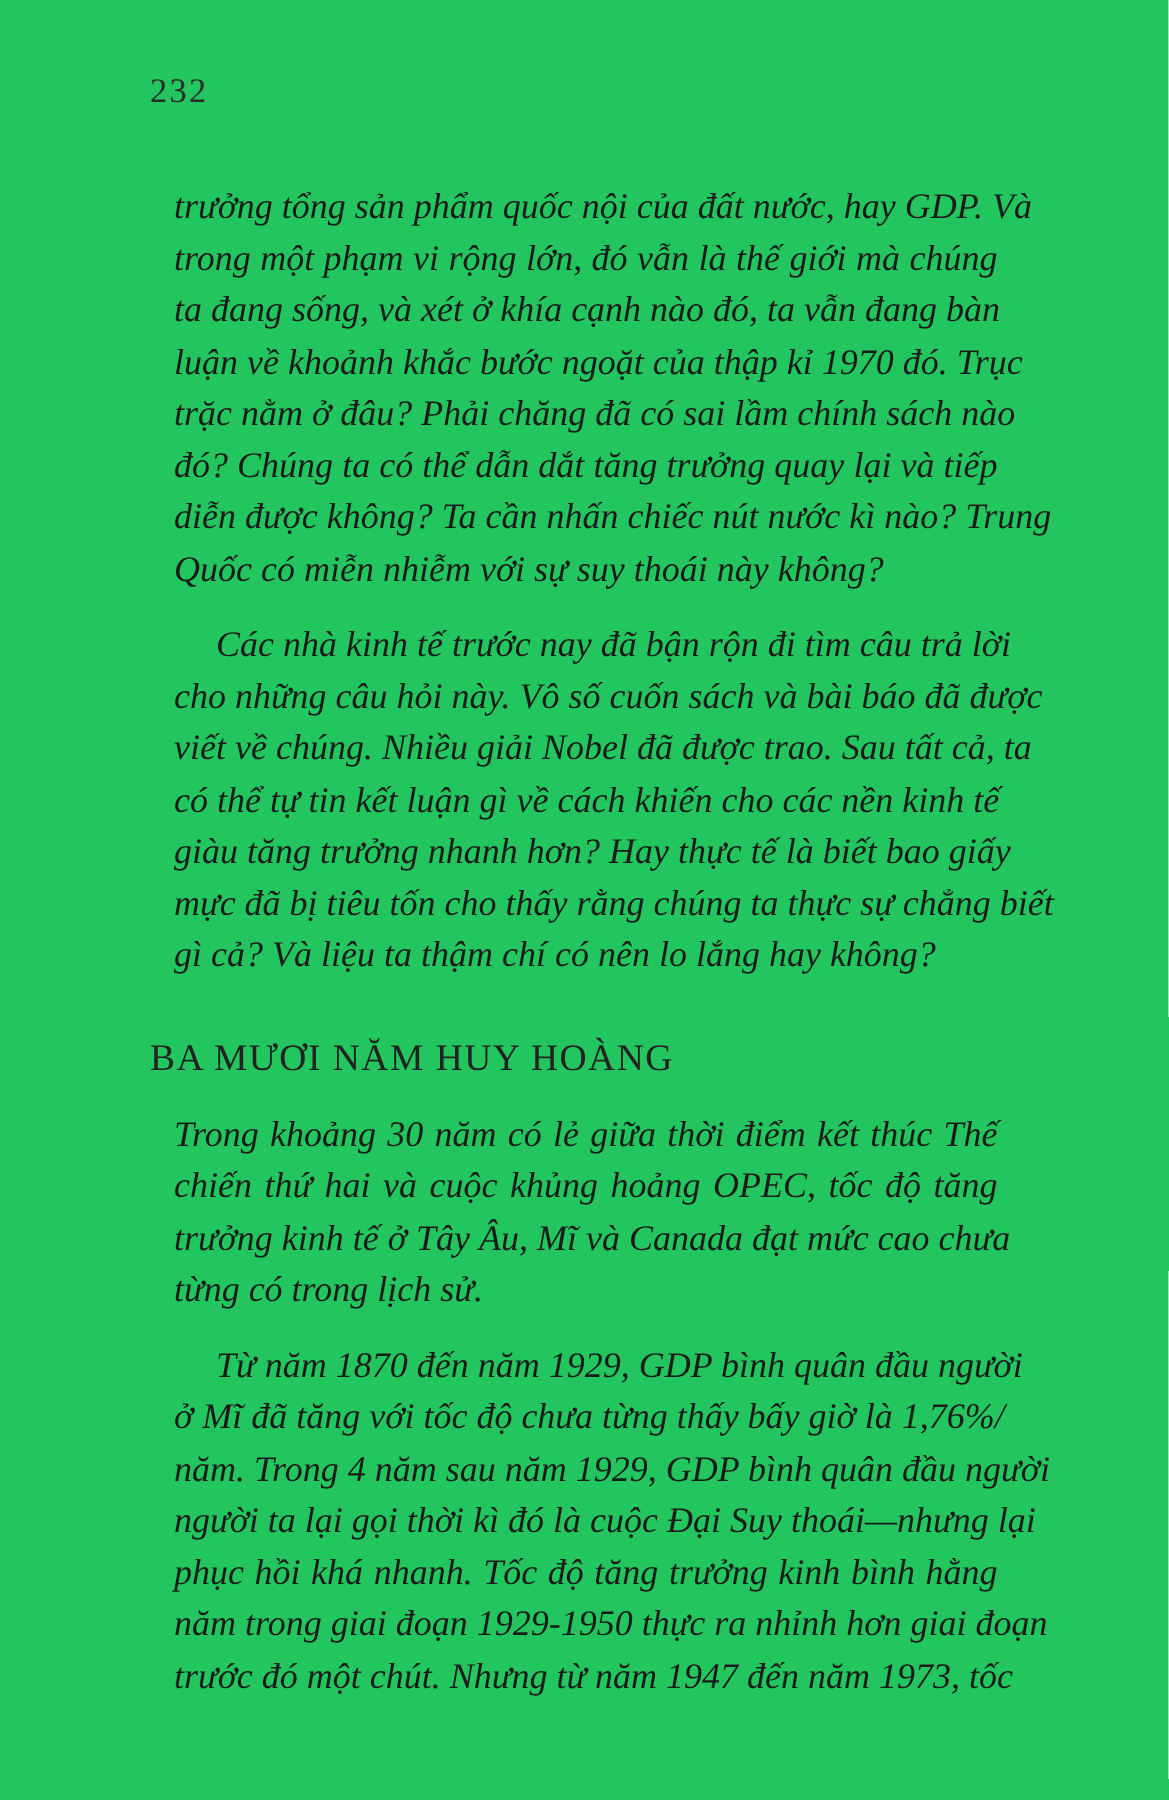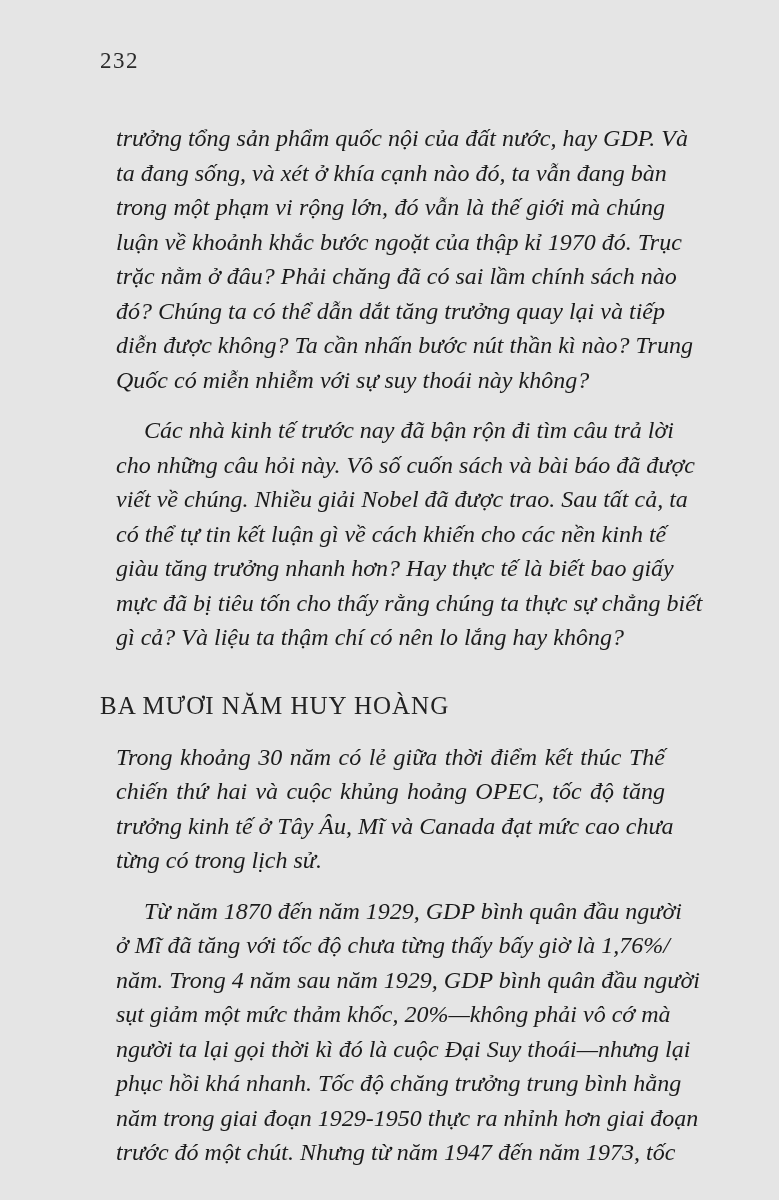--- a/index.html
+++ b/index.html
@@ -4,21 +4,21 @@
 <style>
   html, body {
     margin: 0;
     padding: 0;
     background: #ffffff;
   }
   .page {
     position: relative;
     width: 779px;
     height: 1200px;
-    background: #e5e5e5;
+    background: #22c55e;
     font-family: "Liberation Serif", "DejaVu Serif", serif;
     color: #1c1c1c;
     overflow: hidden;
   }
   .page-header {
     position: absolute;
     top: 48px;
     left: 100px;
     width: 581px;
     height: 30px;
@@ -80,26 +80,26 @@
 <div class="page">
 
   <header class="page-header">
     <span class="page-number">232</span>
   </header>
 
   <main class="text-block">
 
     <div class="paragraph">
       <div class="line">trưởng tổng sản phẩm quốc nội của đất nước, hay GDP. Và</div>
+      <div class="line">trong một phạm vi rộng lớn, đó vẫn là thế giới mà chúng</div>
       <div class="line">ta đang sống, và xét ở khía cạnh nào đó, ta vẫn đang bàn</div>
-      <div class="line">trong một phạm vi rộng lớn, đó vẫn là thế giới mà chúng</div>
       <div class="line">luận về khoảnh khắc bước ngoặt của thập kỉ 1970 đó. Trục</div>
       <div class="line">trặc nằm ở đâu? Phải chăng đã có sai lầm chính sách nào</div>
       <div class="line">đó? Chúng ta có thể dẫn dắt tăng trưởng quay lại và tiếp</div>
-      <div class="line">diễn được không? Ta cần nhấn bước nút thần kì nào? Trung</div>
+      <div class="line">diễn được không? Ta cần nhấn chiếc nút nước kì nào? Trung</div>
       <div class="line para-end">Quốc có miễn nhiễm với sự suy thoái này không?</div>
     </div>
 
     <div class="paragraph">
       <div class="line indent">Các nhà kinh tế trước nay đã bận rộn đi tìm câu trả lời</div>
       <div class="line">cho những câu hỏi này. Vô số cuốn sách và bài báo đã được</div>
       <div class="line">viết về chúng. Nhiều giải Nobel đã được trao. Sau tất cả, ta</div>
       <div class="line">có thể tự tin kết luận gì về cách khiến cho các nền kinh tế</div>
       <div class="line">giàu tăng trưởng nhanh hơn? Hay thực tế là biết bao giấy</div>
       <div class="line">mực đã bị tiêu tốn cho thấy rằng chúng ta thực sự chẳng biết</div>
@@ -112,21 +112,20 @@
       <div class="line">Trong khoảng 30 năm có lẻ giữa thời điểm kết thúc Thế</div>
       <div class="line">chiến thứ hai và cuộc khủng hoảng OPEC, tốc độ tăng</div>
       <div class="line">trưởng kinh tế ở Tây Âu, Mĩ và Canada đạt mức cao chưa</div>
       <div class="line para-end">từng có trong lịch sử.</div>
     </div>
 
     <div class="paragraph">
       <div class="line indent">Từ năm 1870 đến năm 1929, GDP bình quân đầu người</div>
       <div class="line">ở Mĩ đã tăng với tốc độ chưa từng thấy bấy giờ là 1,76%/</div>
       <div class="line">năm. Trong 4 năm sau năm 1929, GDP bình quân đầu người</div>
-      <div class="line">sụt giảm một mức thảm khốc, 20%—không phải vô cớ mà</div>
       <div class="line">người ta lại gọi thời kì đó là cuộc Đại Suy thoái—nhưng lại</div>
-      <div class="line">phục hồi khá nhanh. Tốc độ chăng trưởng trung bình hằng</div>
+      <div class="line">phục hồi khá nhanh. Tốc độ tăng trưởng kinh bình hằng</div>
       <div class="line">năm trong giai đoạn 1929-1950 thực ra nhỉnh hơn giai đoạn</div>
       <div class="line">trước đó một chút. Nhưng từ năm 1947 đến năm 1973, tốc</div>
     </div>
 
   </main>
 </div>
 
 </body></html>

